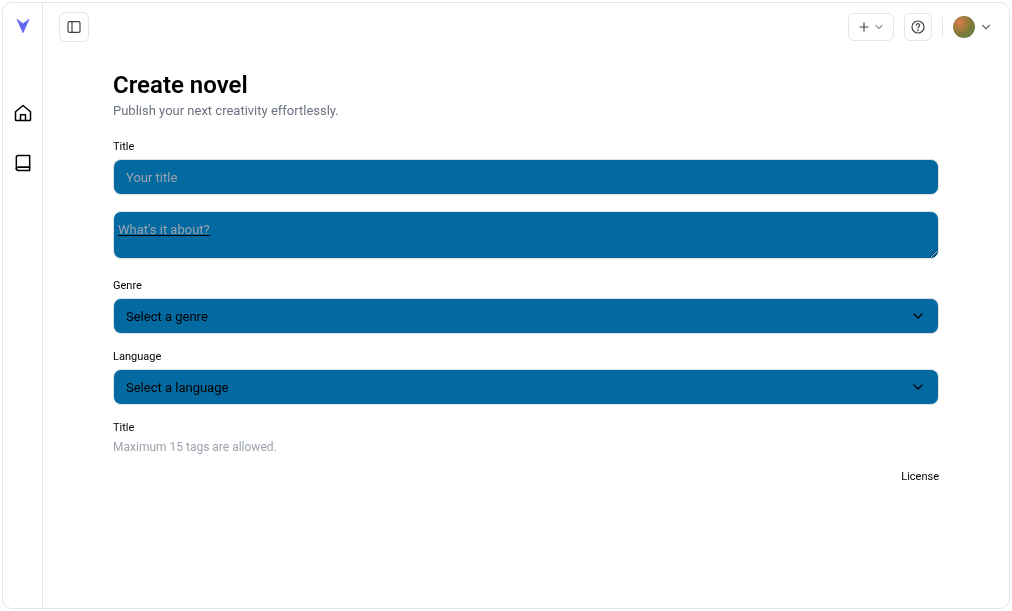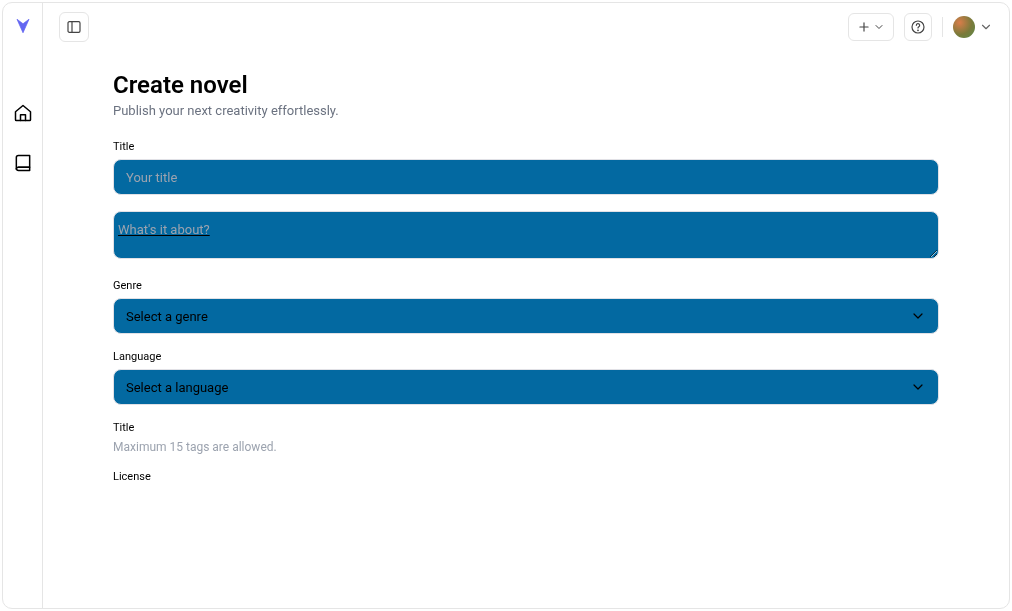--- a/index.html
+++ b/index.html
@@ -154,21 +154,21 @@
       justify-content: space-between;
       padding: 0 12px;
       cursor: pointer;
     }
     .select-text { font-size: 13px; color: #000; }
     .helper-text {
       font-size: 12px;
       color: #9ca3af;
       margin-top: 6px;
     }
-    .form-group.license { margin-bottom: 10px; }
+    .form-group.license { margin-bottom: 10px; text-align: right; }
   </style>
 </head>
 <body>
 
 <div class="app-container">
   <nav class="sidebar">
     <div class="logo-icon">
       <svg width="18" height="18" viewBox="0 0 24 24" fill="none">
         <path d="M4 3 L12 21 L20 3 L12 9 Z" fill="#6366f1" stroke="#6366f1" stroke-width="1" stroke-linejoin="round"></path>
       </svg>

